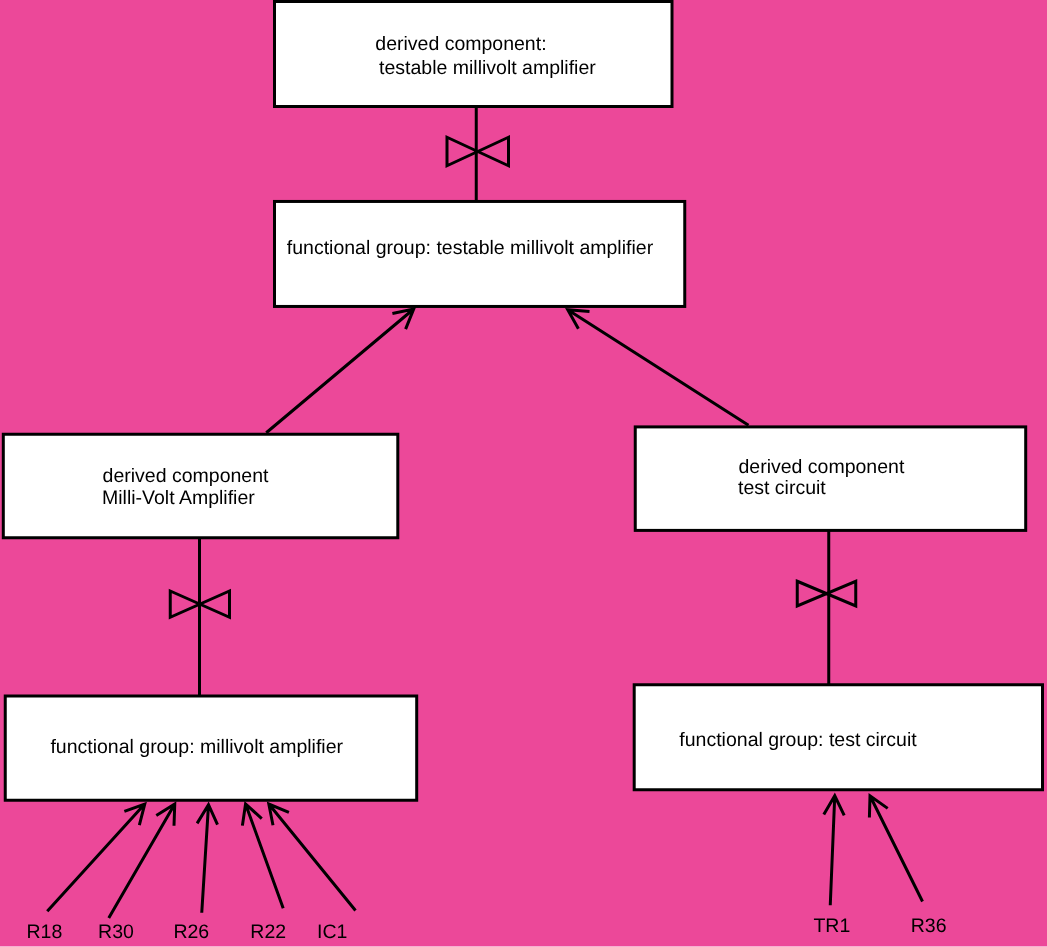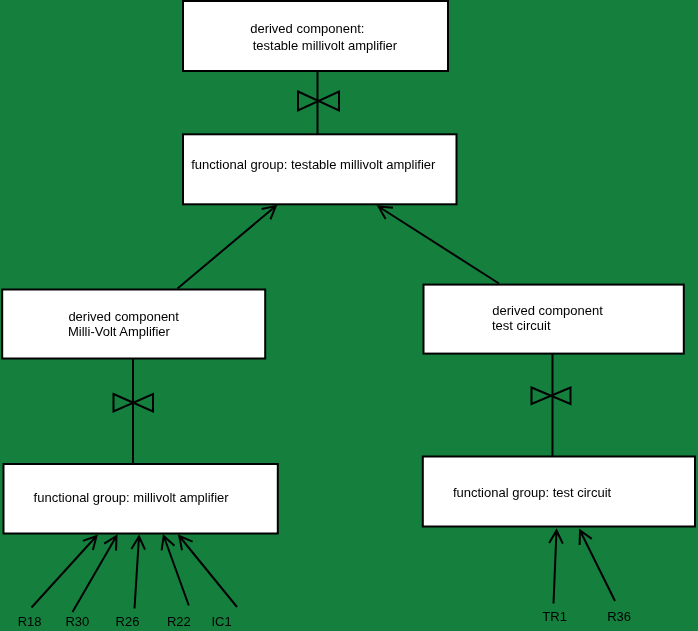--- a/index.html
+++ b/index.html
@@ -1,16 +1,16 @@
 <!DOCTYPE html>
 <html><head>
 <meta charset="utf-8">
 <style>
 html,body{margin:0;padding:0;background:#ffffff;}
-#canvas{position:relative;width:698px;height:631px;background:#15803d;overflow:hidden;}
+#canvas{position:relative;width:698px;height:631px;background:#ec4899;overflow:hidden;}
 svg{display:block;}
 text{font-family:"Liberation Sans",sans-serif;font-size:13px;fill:#000000;}
 </style>
 </head>
 <body>
 <div id="canvas">
 <svg width="698" height="631" viewBox="0 0 698 631">
 
   <g fill="#ffffff" stroke="#000000" stroke-width="2">
     <rect x="183" y="1" width="265" height="70"></rect>

